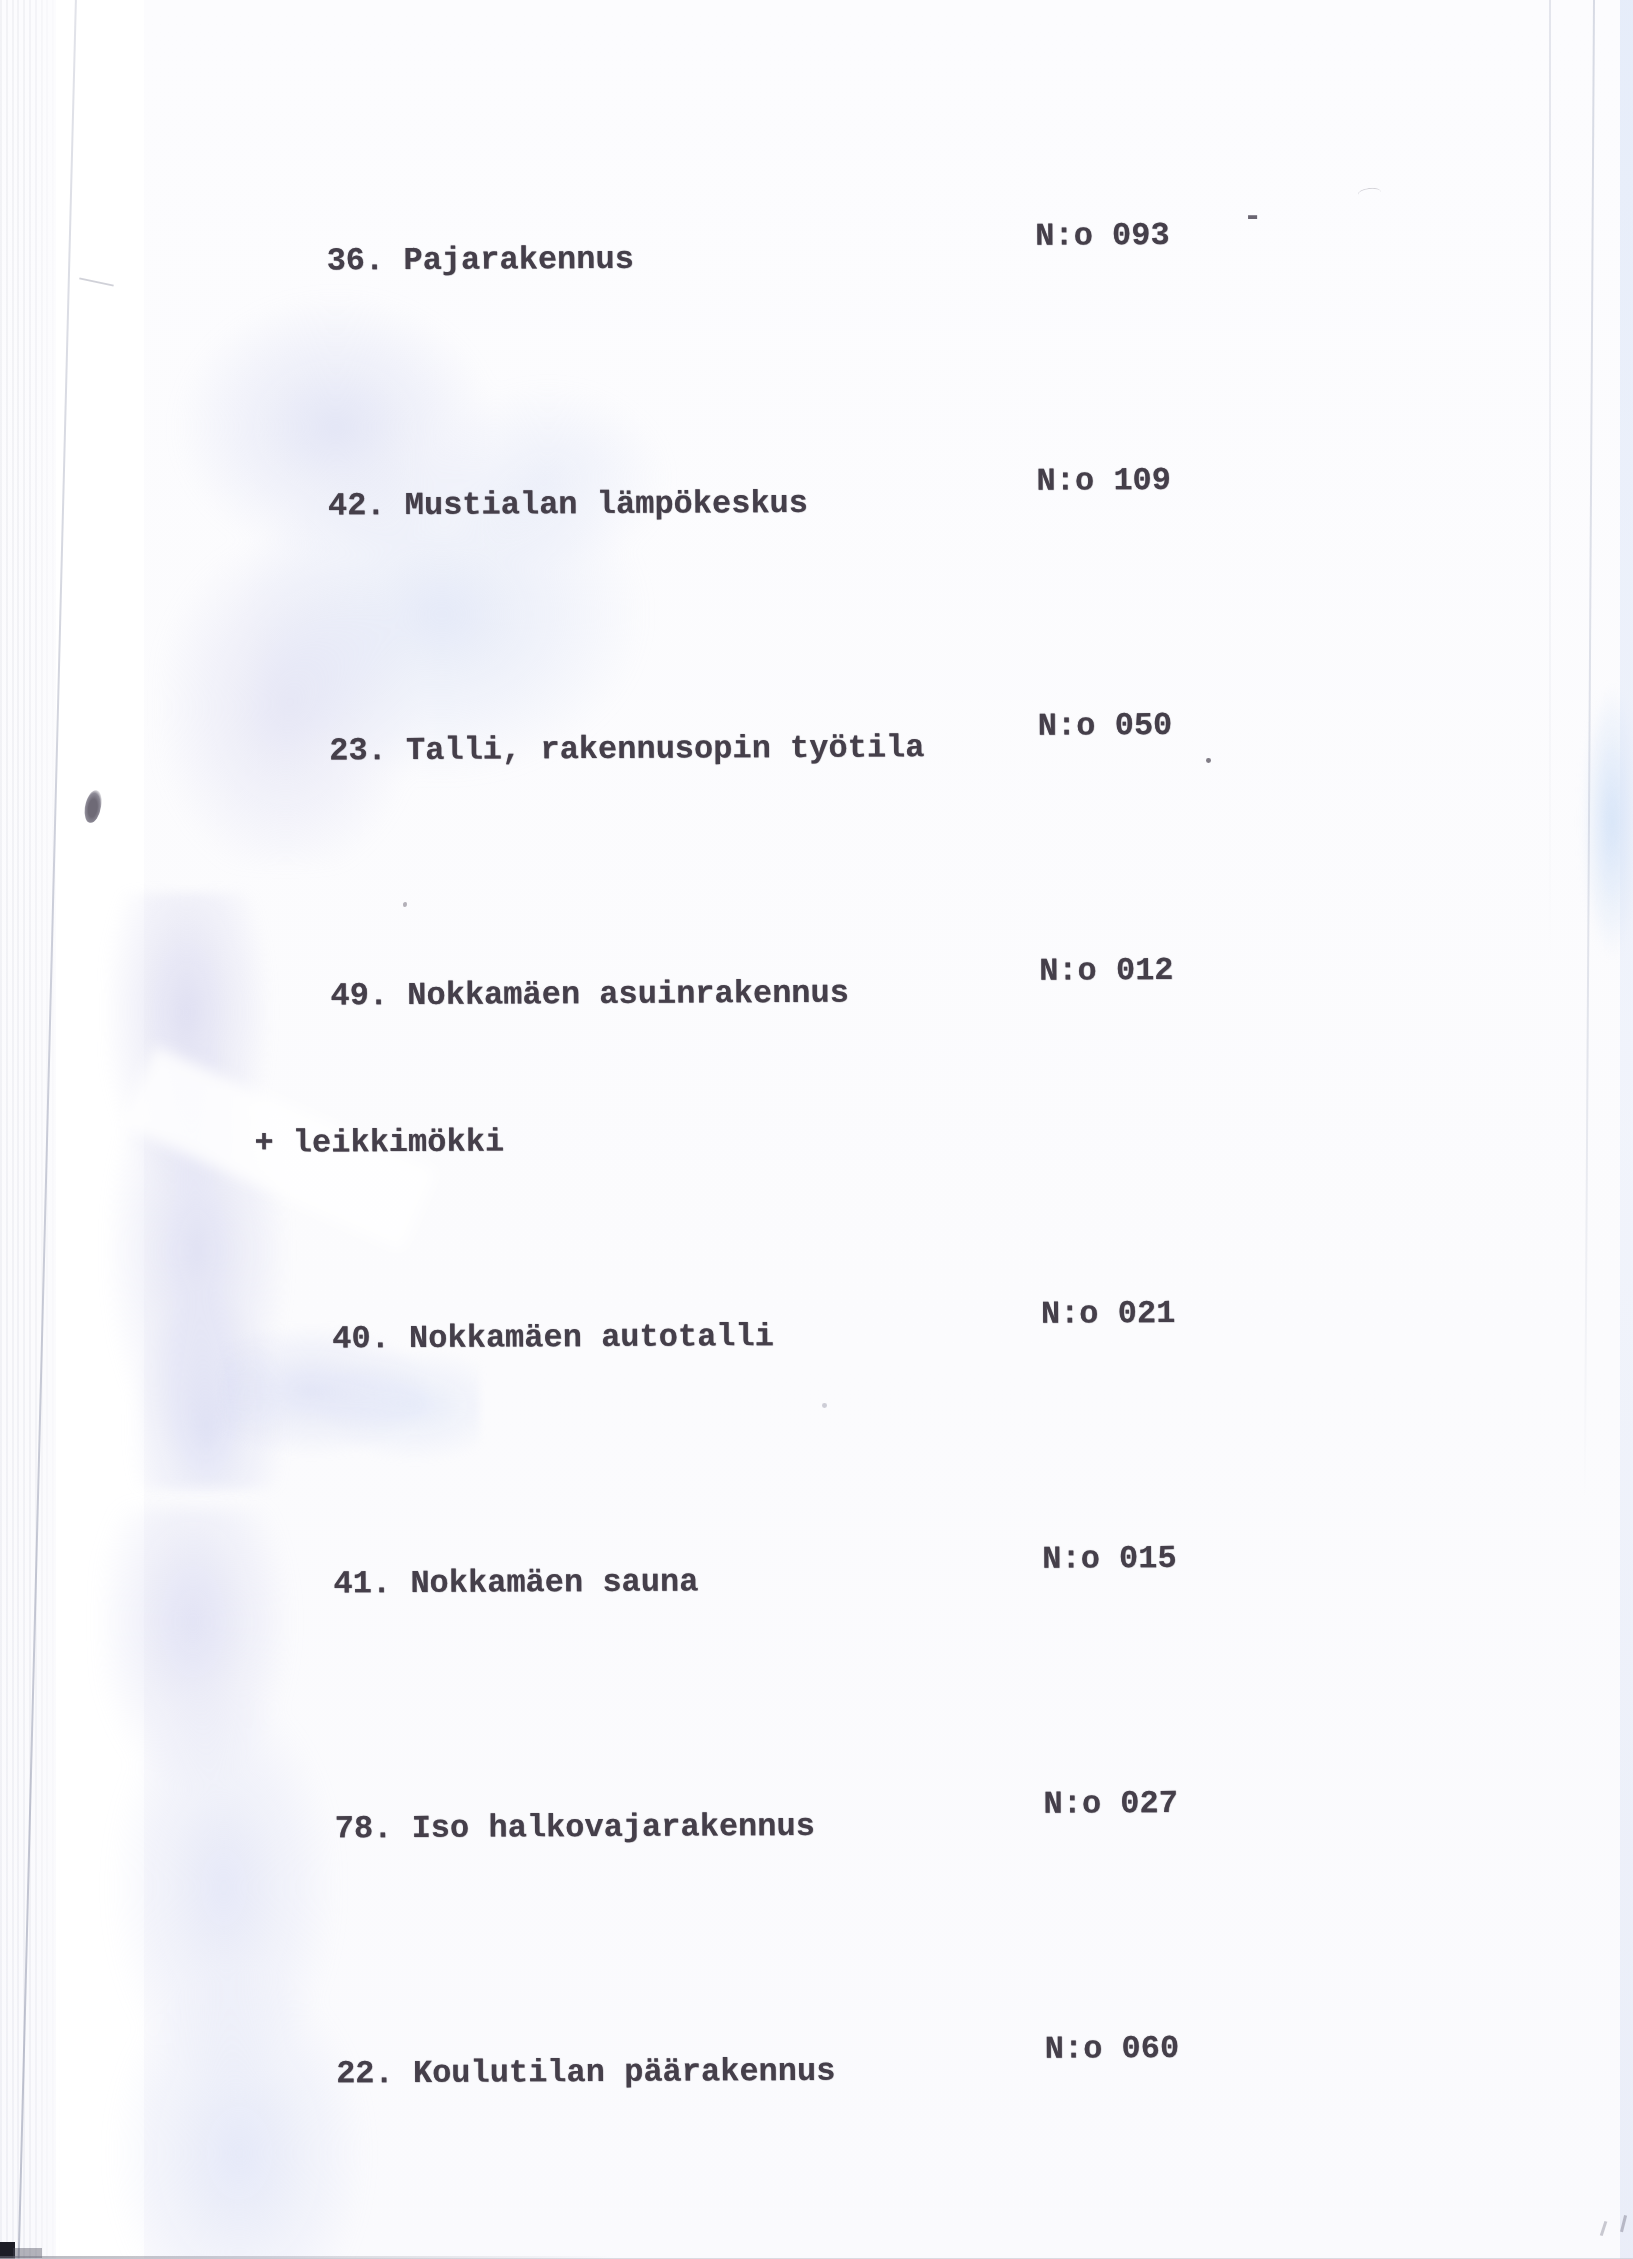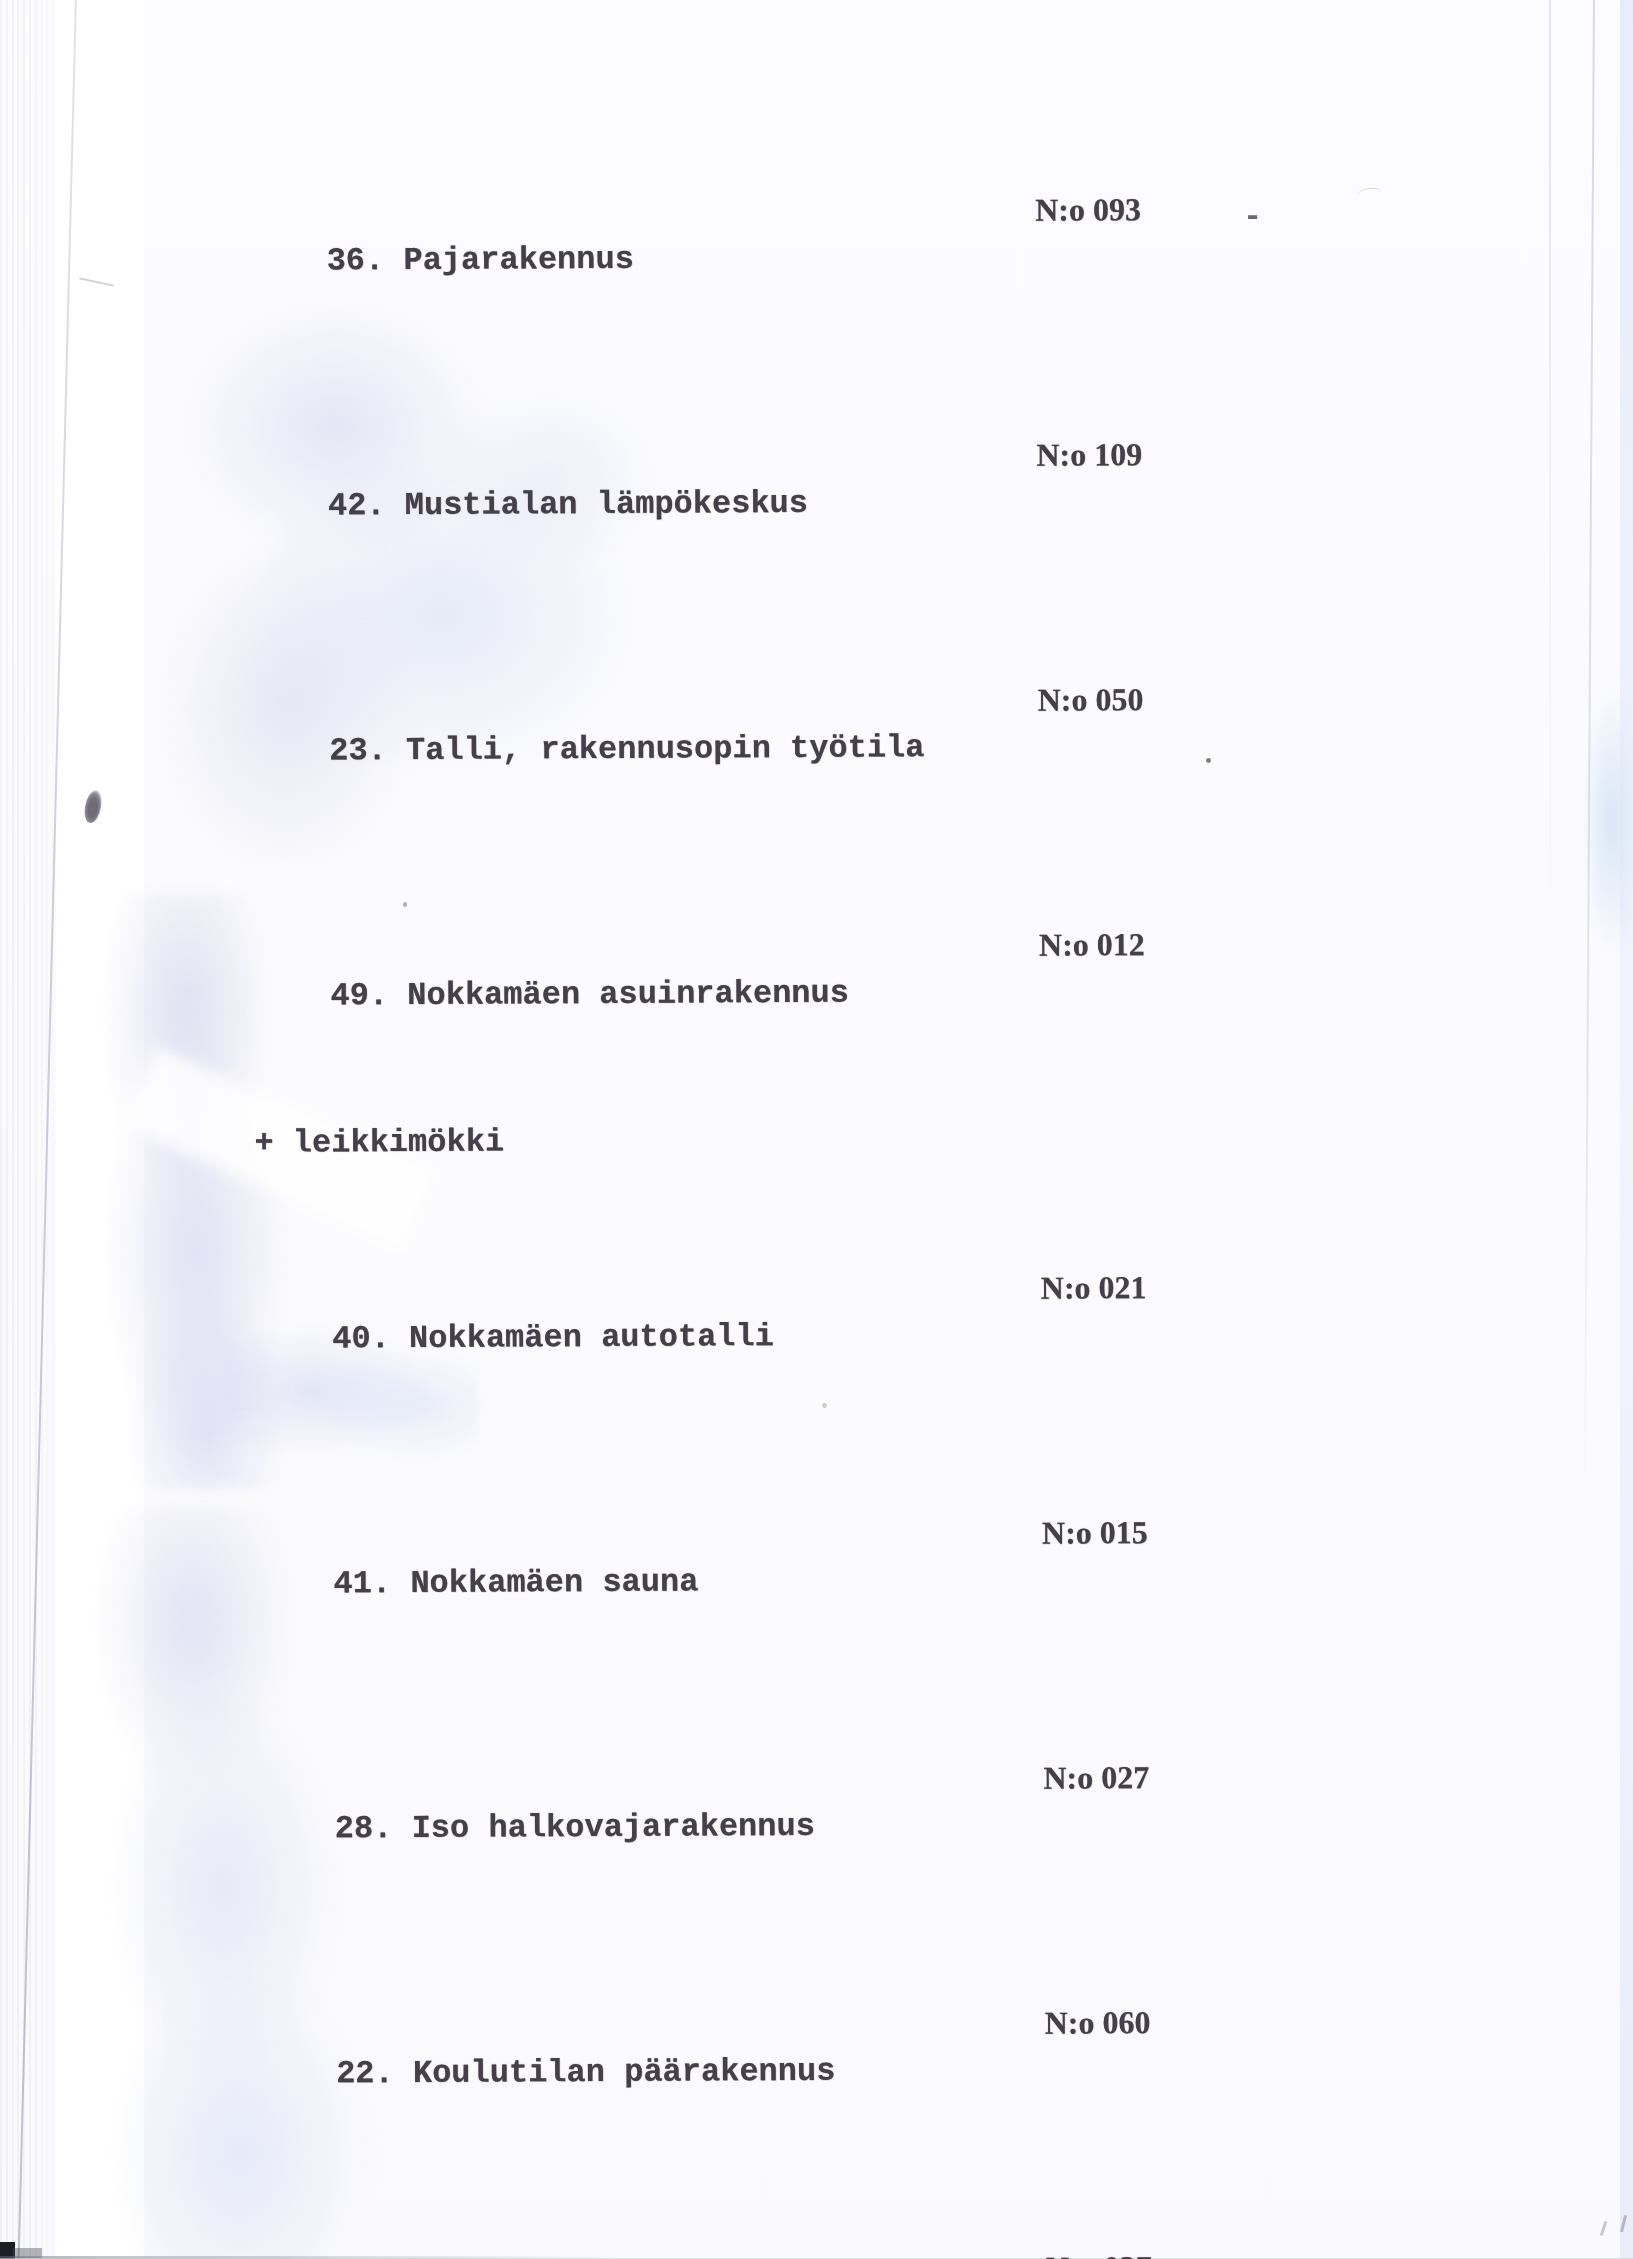--- a/index.html
+++ b/index.html
@@ -115,21 +115,21 @@
     position:absolute;left:211px;top:188px;width:1191px;
     font-size:32px;line-height:49px;font-weight:700;
     color:#453f4a;
     text-shadow:0 0 1px rgba(69,63,74,.55),0.5px 0.5px 0 rgba(69,63,74,.22);
     transform:rotate(-.3deg);transform-origin:0 0;
     white-space:pre;z-index:5;
   }
   .row{position:relative;}
   .row .name{margin-left:1ch;}
   .row .cont{padding-left:2ch;}
-  .row .no{position:absolute;left:824px;top:2px;font-family:Liberation Serif, serif;}
+  .row .no{position:absolute;left:824px;top:28px;}
   .stray-dash{
     position:absolute;left:1243px;top:198px;font-size:32px;font-weight:700;
     color:rgba(80,74,88,.85);z-index:5;
   }
 </style>
 </head>
 <body>
 
 <div class="scan">
 
@@ -178,21 +178,21 @@
       <div class="cont">+ leikkimökki</div>
     </div><div class="row">
       <span class="num">40.</span><span class="name">Nokkamäen autotalli</span>
       <span class="no">N:o 021</span>
       
     </div><div class="row">
       <span class="num">41.</span><span class="name">Nokkamäen sauna</span>
       <span class="no">N:o 015</span>
       
     </div><div class="row">
-      <span class="num">28.</span><span class="name">Iso halkovajarakennus</span>
+      <span class="num">78.</span><span class="name">Iso halkovajarakennus</span>
       <span class="no">N:o 027</span>
       
     </div><div class="row">
       <span class="num">22.</span><span class="name">Koulutilan päärakennus</span>
       <span class="no">N:o 060</span>
       
     </div><div class="row">
       
       <span class="no">N:o 037</span>
       

